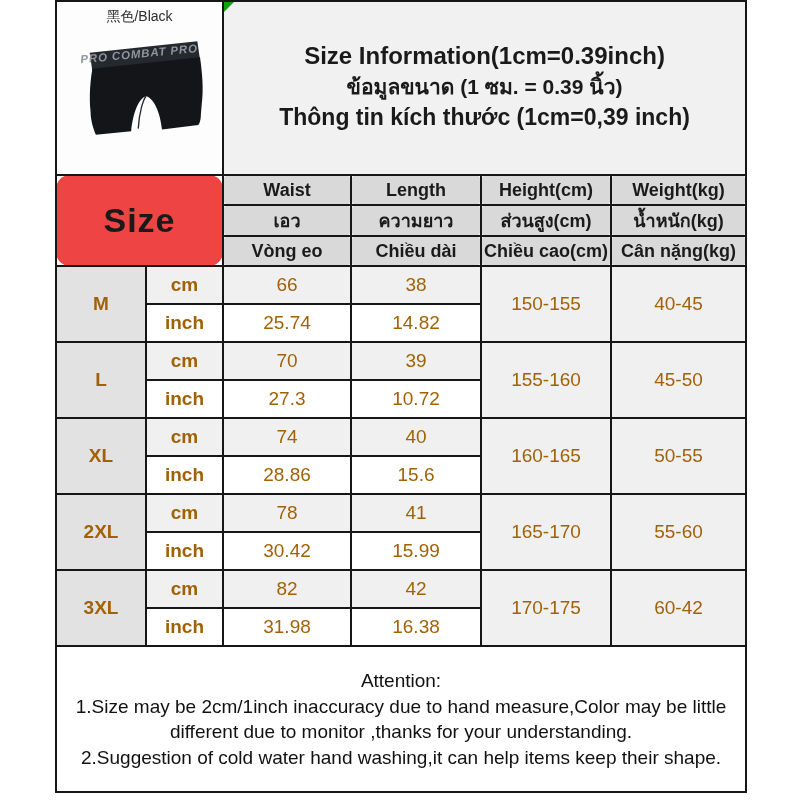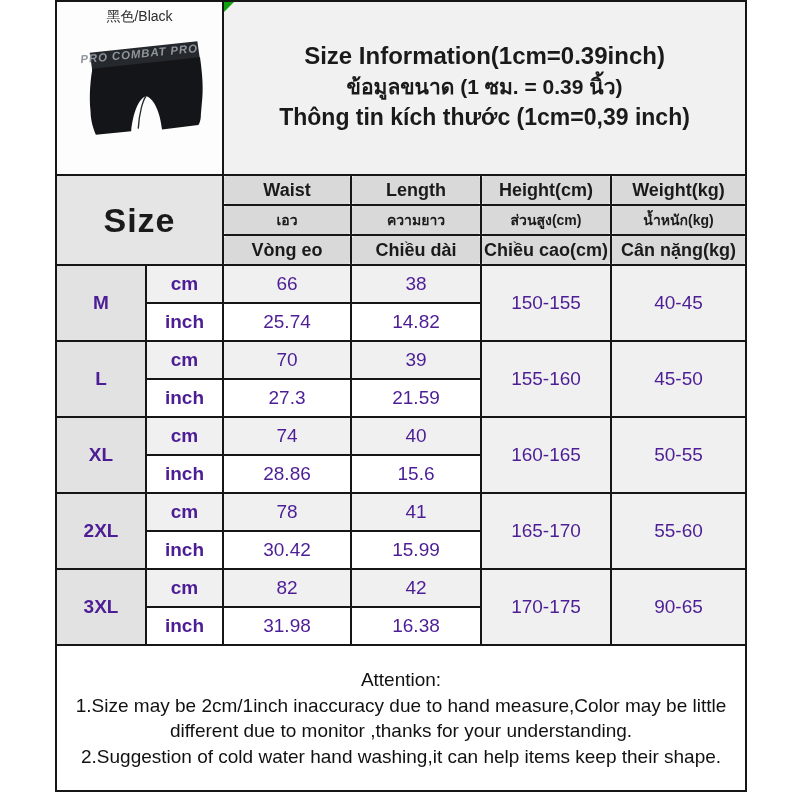--- a/index.html
+++ b/index.html
@@ -54,30 +54,31 @@
     border-right: 10px solid transparent;
   }
   
   td.hdr {
     background: #d9d9d9;
     font-weight: bold;
     font-size: 18px;
     height: 30px;
     border-radius: 6px;
   }
-  td.hdr-th { font-size: 14px; }
+  td.hdr-th { font-size: 18px; }
   td.hdr-vi { font-size: 18px; }
   td.size-word {
-    background: #e5e5e5;
+    background: #ef4444;
     font-weight: bold;
     font-size: 34px;
     letter-spacing: 1px;
-  }
-  
-  tr.data-row td { height: 38px; font-size: 19px; color: #4c1d95; }
+    border-radius: 14px;
+  }
+  
+  tr.data-row td { height: 38px; font-size: 19px; color: #a16207; }
   td.size-letter {
     background: #e2e2e2;
     font-weight: bold;
     font-size: 19px;
   }
   td.unit-label { font-weight: bold; font-size: 18px; }
   tr.cm-row td.shade { background: #f0f0f0; }
   tr.inch-row td.white { background: #ffffff; }
   td.span-cell { background: #f0f0f0; margin-left: 26px; }
   
@@ -178,21 +179,21 @@
       <td class="size-letter" rowspan="2">L</td>
       <td class="unit-label shade">cm</td>
       <td class="shade">70</td>
       <td class="shade">39</td>
       <td class="span-cell" rowspan="2">155-160</td>
       <td class="span-cell" rowspan="2">45-50</td>
     </tr>
     <tr class="data-row inch-row">
       <td class="unit-label white">inch</td>
       <td class="white">27.3</td>
-      <td class="white">21.59</td>
+      <td class="white">10.72</td>
     </tr>
 
     <tr class="data-row cm-row">
       <td class="size-letter" rowspan="2">XL</td>
       <td class="unit-label shade">cm</td>
       <td class="shade">74</td>
       <td class="shade">40</td>
       <td class="span-cell" rowspan="2">160-165</td>
       <td class="span-cell" rowspan="2">50-55</td>
     </tr>
@@ -215,21 +216,21 @@
       <td class="white">30.42</td>
       <td class="white">15.99</td>
     </tr>
 
     <tr class="data-row cm-row">
       <td class="size-letter" rowspan="2">3XL</td>
       <td class="unit-label shade">cm</td>
       <td class="shade">82</td>
       <td class="shade">42</td>
       <td class="span-cell" rowspan="2">170-175</td>
-      <td class="span-cell" rowspan="2">90-65</td>
+      <td class="span-cell" rowspan="2">60-42</td>
     </tr>
     <tr class="data-row inch-row">
       <td class="unit-label white">inch</td>
       <td class="white">31.98</td>
       <td class="white">16.38</td>
     </tr>
 
     <tr>
       <td class="attention-cell" colspan="6">
         <div>Attention:</div>

